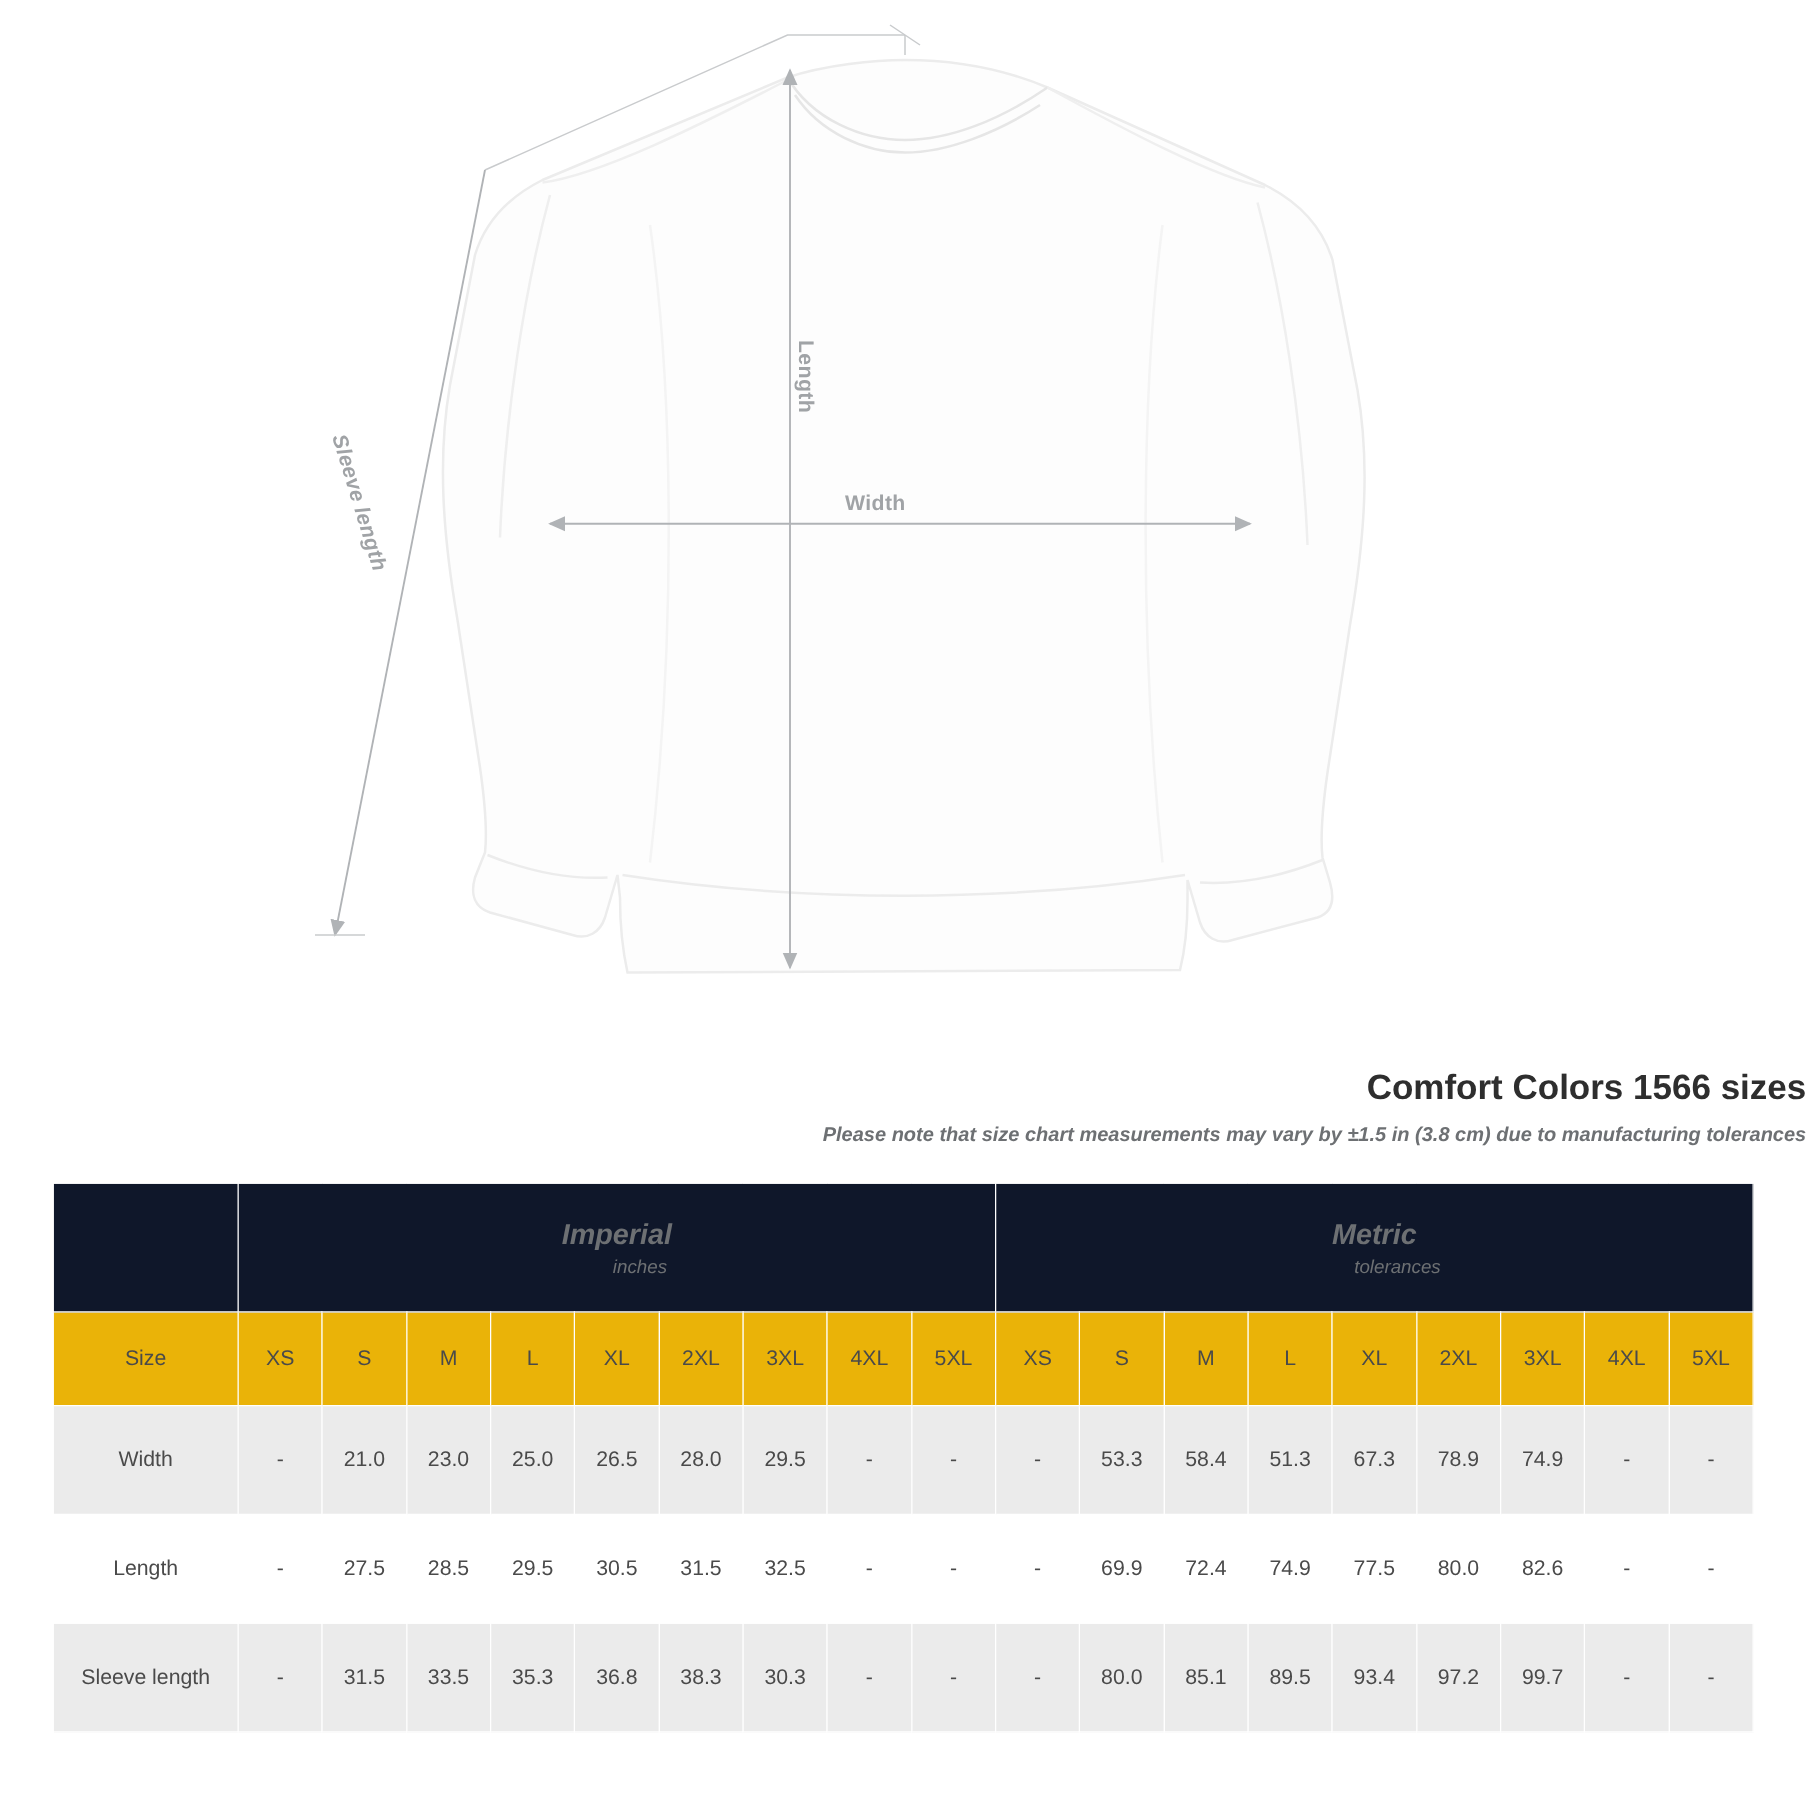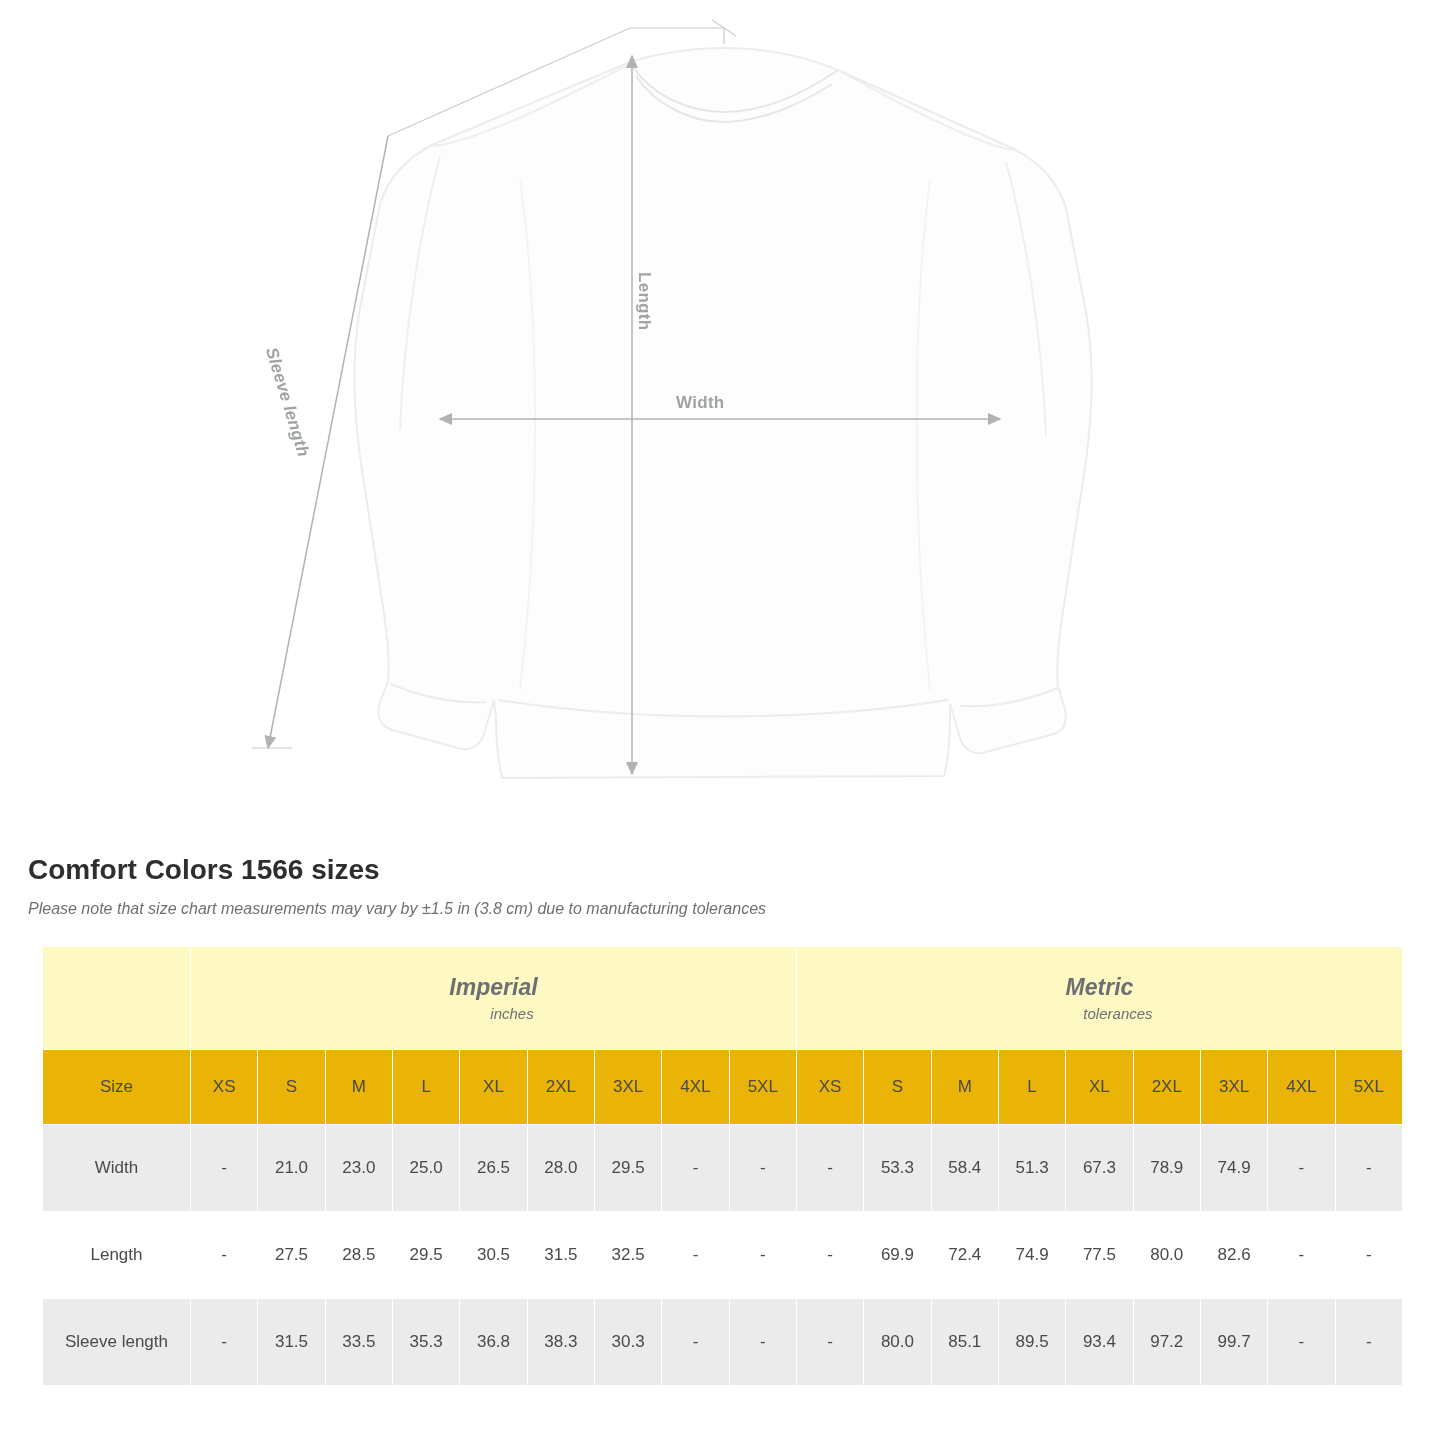--- a/index.html
+++ b/index.html
@@ -52,35 +52,36 @@
     left: 280px;
     top: 345px;
     transform: rotate(73deg);
     transform-origin: left top;
     font-style: italic;
     white-space: nowrap;
   }
 
   
   .title-block {
-    text-align: left;
+    text-align: right;
     margin-top: 24px;
     margin-left: 28px;
   }
   .chart-title {
     font-size: 28px;
     font-weight: bold;
     color: #2e2e2e;
     margin: 0;
   }
   .chart-note {
     font-size: 16px;
     font-style: italic;
     color: #6d7073;
     margin: 14px 0 0 0;
+    font-weight: bold;
   }
 
   
   .table-wrap {
     margin-top: 28px;
     padding: 0 42px;
     box-sizing: border-box;
     width: 1445px;
   }
   table.size-table {
@@ -91,21 +92,21 @@
   table.size-table td,
   table.size-table th {
     text-align: center;
     vertical-align: middle;
     border: 1px solid #ffffff;
     font-size: 17px;
     color: #4a4a4a;
     font-weight: normal;
   }
   .unit-head td {
-    background: #fef9c3;
+    background: #0f172a;
     height: 100px;
     border-bottom: 2px solid #ffffff;
   }
   .unit-name {
     display: block;
     font-size: 23px;
     font-style: italic;
     font-weight: bold;
     color: #6d7073;
     line-height: 1.2;

